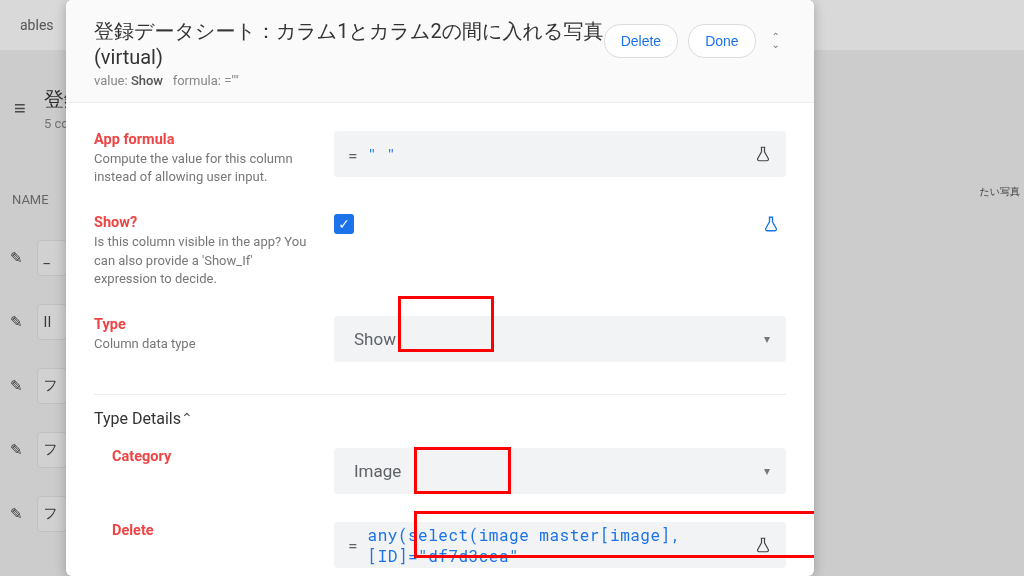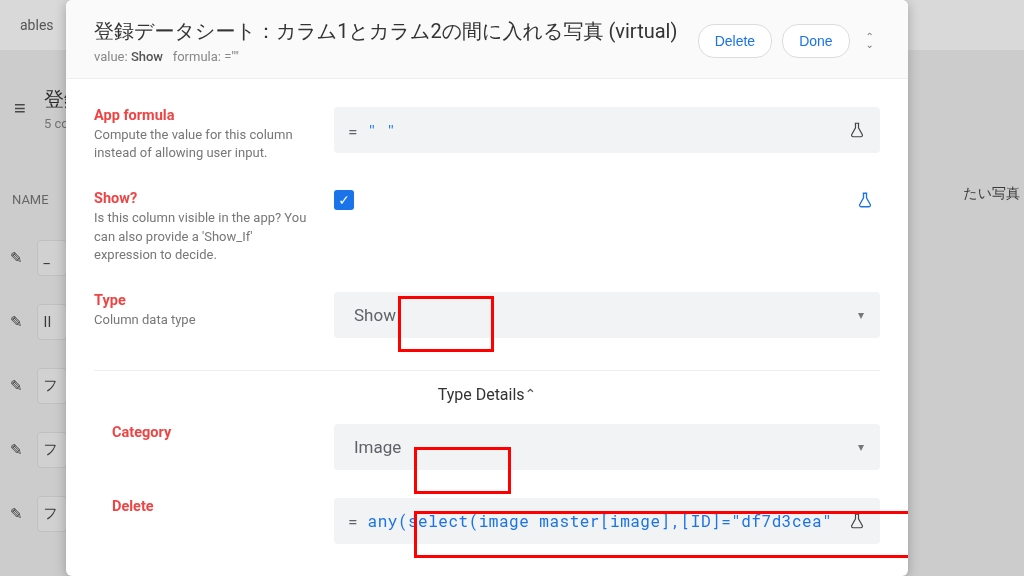--- a/index.html
+++ b/index.html
@@ -3,28 +3,28 @@
 <meta charset="utf-8">
 <style>
 * { box-sizing: border-box; margin: 0; padding: 0; }
 body { font-family: -apple-system, "Segoe UI", Roboto, Arial, sans-serif; width:1024px; height:576px; overflow:hidden; background:#fff; color:#202124; font-size:14px; }
 
 .bg-layer { position:absolute; inset:0; background:#f0f0f0; filter:brightness(0.85); }
 .bg-header { position:absolute; top:0; left:0; right:0; height:50px; background:#fff; display:flex; align-items:center; padding:0 10px; }
 .bg-header .tab { font-size:14px; color:#666; padding:8px 10px; }
 .bg-title { position:absolute; top:86px; left:44px; font-size:20px; color:#333; }
 .bg-sub { position:absolute; top:116px; left:44px; font-size:13px; color:#888; }
-.bg-right-text { position:absolute; top:185px; right:4px; font-size:14px; color:#444; }
+.bg-right-text { position:absolute; top:185px; right:4px; font-size:10px; color:#444; }
 .bg-colhead { position:absolute; top:192px; left:12px; font-size:13px; color:#777; }
 .bg-rows { position:absolute; top:240px; left:10px; display:flex; flex-direction:column; gap:28px; }
 .bg-row { display:flex; align-items:center; gap:14px; }
 .bg-row .pencil { font-size:15px; color:#444; }
 .bg-row .cell { width:30px; height:36px; background:#f6f6f6; border:1px solid #e2e2e2; border-radius:4px; display:flex; align-items:center; padding:0 6px; color:#444; font-size:14px;}
 
-.dialog { position:absolute; top:0; left:66px; width:842px; height:576px; background:#fff; border-radius:6px; box-shadow:0 2px 12px rgba(0,0,0,0.25); overflow:hidden; }
+.dialog { position:absolute; top:0; left:66px; width:748px; height:576px; background:#fff; border-radius:6px; box-shadow:0 2px 12px rgba(0,0,0,0.25); overflow:hidden; }
 .dialog-head { padding:18px 28px 14px 28px; background:#fafafa; border-bottom:1px solid #eee; display:flex; align-items:flex-start; }
 .dialog-head-left { flex:1; }
 .dialog-title { font-size:20px; font-weight:400; color:#333; }
 .dialog-sub { font-size:13px; color:#888; margin-top:4px; }
 .dialog-sub b { color:#555; font-weight:500; }
 .dialog-actions { display:flex; align-items:center; gap:10px; padding-top:6px; }
 .btn { border:1px solid #dadce0; background:#fff; border-radius:16px; padding:8px 16px; font-size:14px; color:#1a73e8; font-weight:500; cursor:pointer; }
 .reorder { display:flex; flex-direction:column; color:#777; font-size:10px; padding:0 6px; cursor:pointer; gap:-2px; line-height:8px;}
 
 .body { padding:14px 28px 14px 28px; overflow:auto; height:calc(100% - 72px);}
@@ -41,21 +41,21 @@
 .flask { width:18px; height:18px; position:relative; }
 .flask svg { width:18px; height:18px; }
 .flask.blue svg path { stroke:#1a73e8; }
 
 .chk { width:20px; height:20px; background:#1a73e8; border-radius:3px; display:flex; align-items:center; justify-content:center; color:#fff; font-size:14px; }
 
 .select { flex:1; background:#f1f3f4; border-radius:4px; height:46px; display:flex; align-items:center; padding:0 20px; color:#5f6368; font-size:17px; position:relative;}
 .select .caret { position:absolute; right:16px; color:#777; font-size:12px;}
 
 .hr { border:none; border-top:1px solid #eee; margin:18px 0 8px 0; }
-.section-row { display:flex; align-items:center; justify-content:center; padding:6px 0; cursor:pointer;}
+.section-row { display:flex; align-items:center; justify-content:flex-start; padding:6px 0; cursor:pointer;}
 .section-row .ttl { font-size:16px; color:#333; }
 .section-row .chev { font-size:14px; color:#555; }
 
 .sub-rows { padding-left:18px; }
 .sub-rows .row .label .ttl { font-weight:700; }
 
 .highlight { border:3px solid #ff0000; }
 .hl-type { position:absolute; left:332px; top:296px; width:96px; height:56px; pointer-events:none; }
 .hl-cat { position:absolute; left:348px; top:447px; width:97px; height:47px; pointer-events:none; }
 .hl-content { position:absolute; left:348px; top:511px; width:568px; height:47px; pointer-events:none; }

